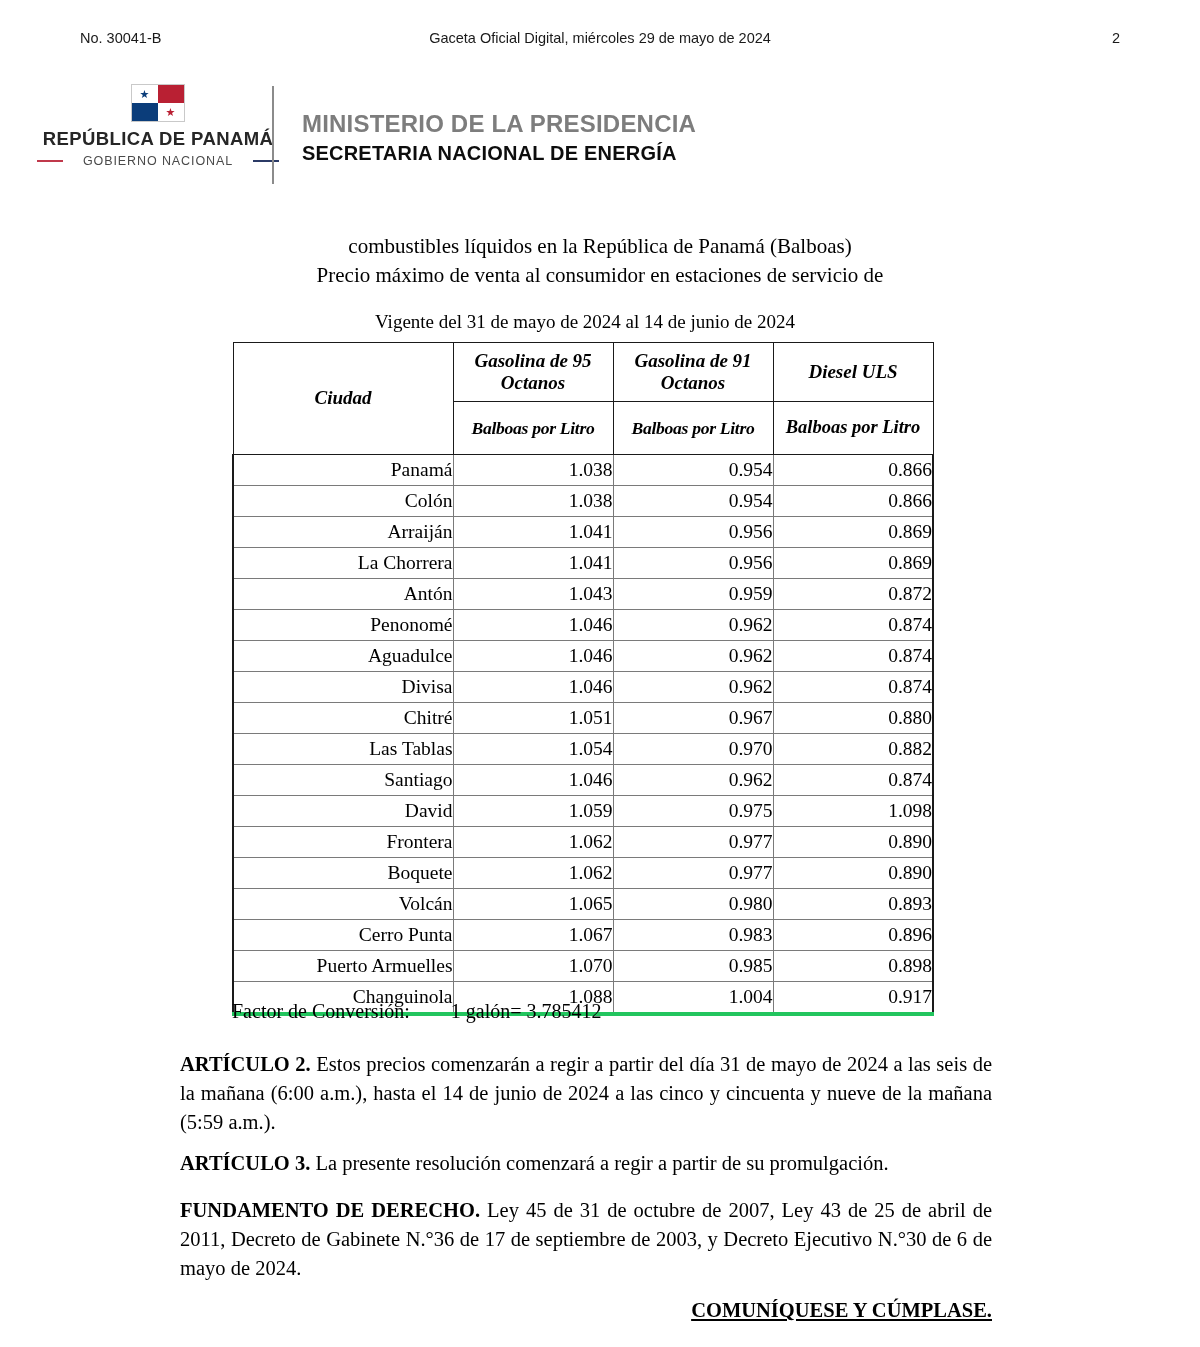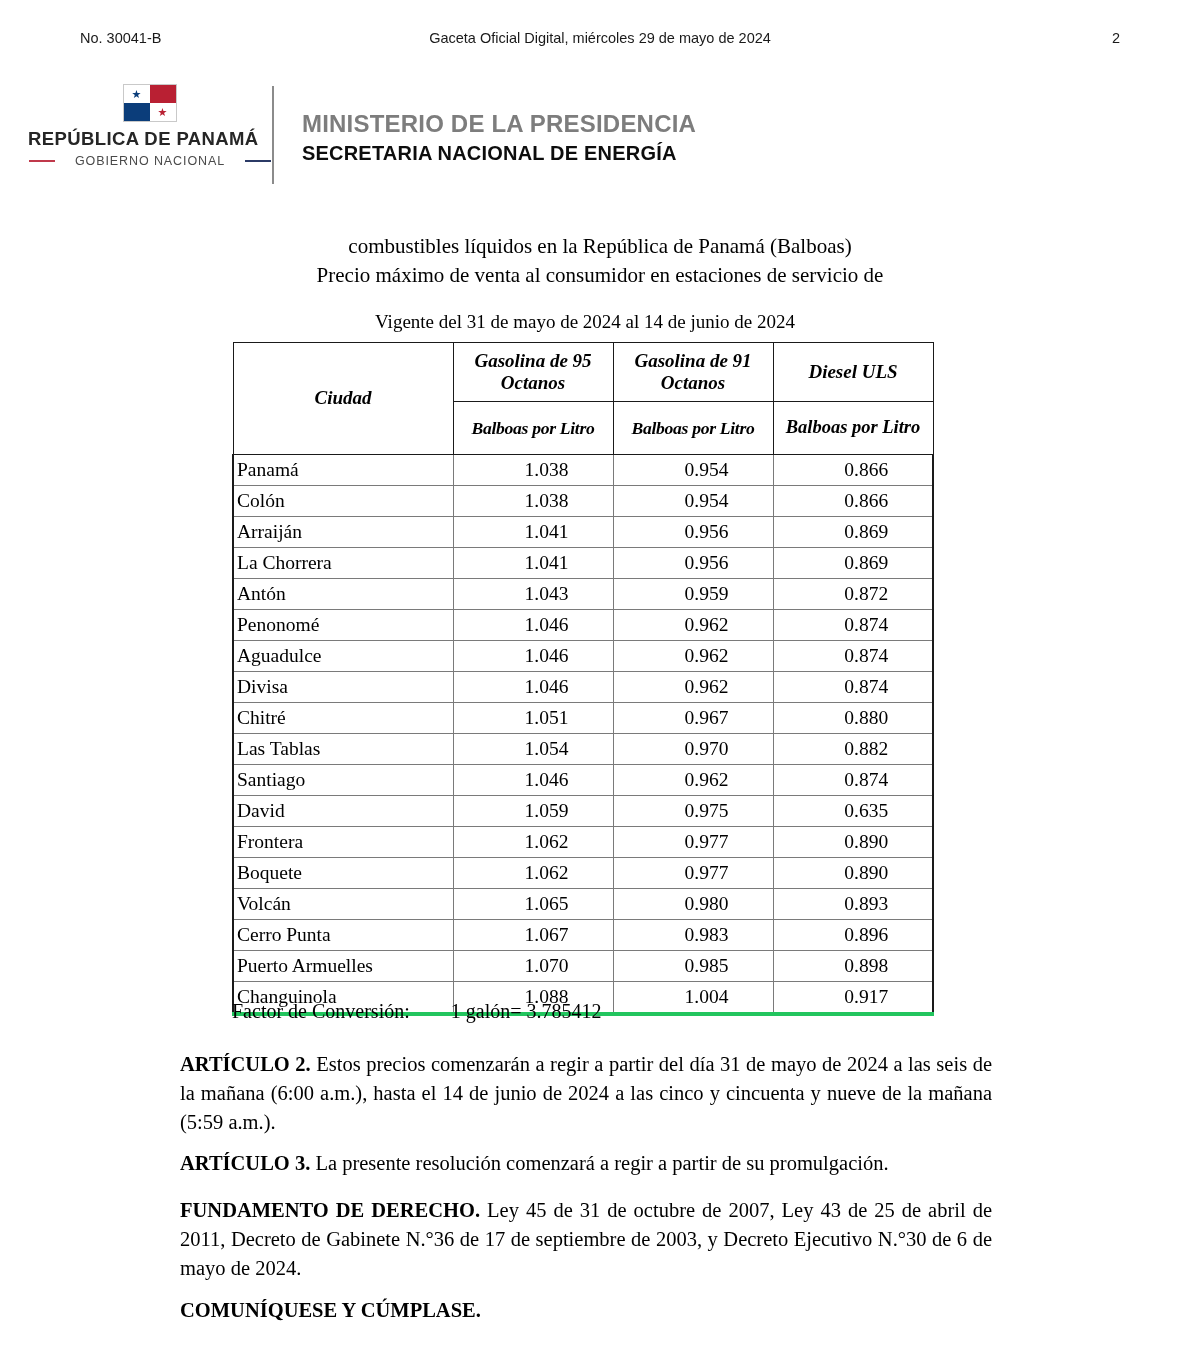--- a/index.html
+++ b/index.html
@@ -53,23 +53,24 @@
   
   .letterhead {
     position: absolute;
     top: 84px;
     left: 28px;
     width: 1000px;
     height: 104px;
   }
   .brand-block {
     position: absolute;
-    left: 0;
+    left: 8px;
     top: 0;
     width: 244px;
+    text-align: center;
   }
   .flag {
     width: 54px;
     height: 38px;
     margin: 0 auto 6px auto;
     display: grid;
     grid-template-columns: 1fr 1fr;
     grid-template-rows: 1fr 1fr;
     border: 1px solid #c9c9c9;
     box-sizing: border-box;
@@ -210,26 +211,26 @@
   .price-table thead tr.hdr-unit th.unit-wrap {
     font-size: 18.5px;
   }
 
   .price-table tbody td {
     height: 30px;
     font-size: 19.5px;
     vertical-align: middle;
   }
   .price-table tbody td.city {
-    text-align: left;
+    text-align: right;
     padding-left: 3px;
     border-left: 2px solid #1a1a1a;
   }
   .price-table tbody td.num {
-    text-align: center;
+    text-align: right;
     padding-left: 27px;
   }
   .price-table tbody td.last {
     border-right: 2px solid #1a1a1a;
   }
   .price-table tbody tr:last-child td {
     border-bottom: 4px solid #22c55e;
   }
 
   
@@ -248,21 +249,21 @@
     left: 180px;
     width: 812px;
     font-size: 20.5px;
     line-height: 1.42;
     text-align: justify;
   }
   .body-block b { font-weight: bold; }
   .p-art2 { top: 1050px; }
   .p-art3 { top: 1149px; }
   .p-fund { top: 1196px; }
-  .p-comm { top: 1296px; font-weight: bold; text-align: left; }
+  .p-comm { top: 1296px; font-weight: bold; text-align: right; text-decoration: underline; }
 </style>
 </head>
 <body>
 
 <div class="page-header">
   <span class="hdr-left">No. 30041-B</span>
   <span class="hdr-center">Gaceta Oficial Digital, miércoles 29 de mayo de 2024</span>
   <span class="hdr-right">2</span>
 </div>
 
@@ -387,21 +388,21 @@
       <tr>
         <td class="city">Santiago</td>
         <td class="num">1.046</td>
         <td class="num">0.962</td>
         <td class="num last">0.874</td>
       </tr>
       <tr>
         <td class="city">David</td>
         <td class="num">1.059</td>
         <td class="num">0.975</td>
-        <td class="num last">0.635</td>
+        <td class="num last">1.098</td>
       </tr>
       <tr>
         <td class="city">Frontera</td>
         <td class="num">1.062</td>
         <td class="num">0.977</td>
         <td class="num last">0.890</td>
       </tr>
       <tr>
         <td class="city">Boquete</td>
         <td class="num">1.062</td>

